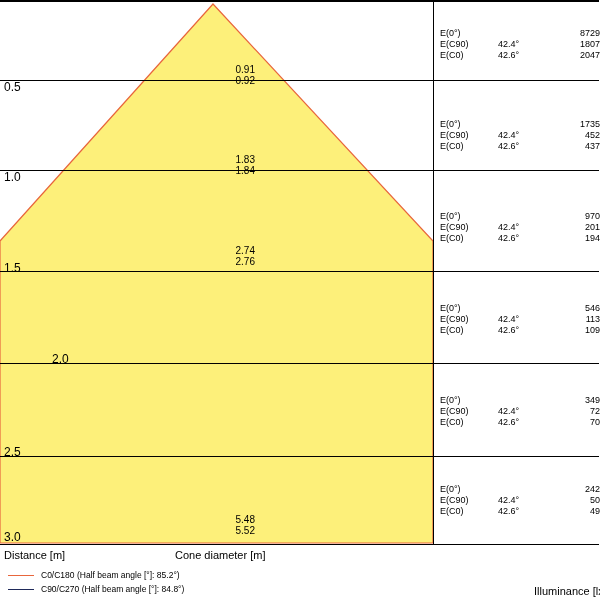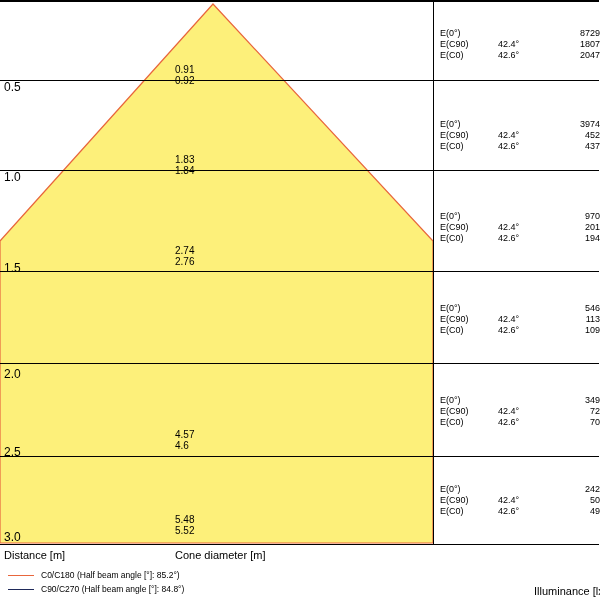--- a/index.html
+++ b/index.html
@@ -80,21 +80,21 @@
     line-height: 10px;
     color: #000000;
     white-space: nowrap;
   }
 
   
   .dia {
     position: absolute;
     font-size: 10px;
     line-height: 11px;
-    text-align: left;
+    text-align: right;
     white-space: nowrap;
     color: #000000;
   }
 
   
   .illum {
     position: absolute;
     font-size: 9px;
     line-height: 11px;
     color: #000000;
@@ -171,40 +171,36 @@
     <div class="gridline" style="top:455px;"></div>
 
     <div class="vdiv" style="left:433px;"></div>
 
     <div class="plot-border-outer"></div>
   </div>
 
   <div class="ylabel" style="top:82px;">0.5</div>
   <div class="ylabel" style="top:172px;">1.0</div>
   <div class="ylabel" style="top:263px;">1.5</div>
-  <div class="ylabel" style="top:369px;">2.0</div>
+  <div class="ylabel" style="top:354px;margin-left:48px;">2.0</div>
   <div class="ylabel" style="top:447px;">2.5</div>
   <div class="ylabel" style="top:532px;">3.0</div>
 
   <div class="dia" style="left:175px; top:64px; width:80px;">
     <div>0.91</div>
     <div>0.92</div>
   </div>
   <div class="dia" style="left:175px; top:154px; width:80px;">
     <div>1.83</div>
     <div>1.84</div>
   </div>
   <div class="dia" style="left:175px; top:245px; width:80px;">
     <div>2.74</div>
     <div>2.76</div>
   </div>
-  <div class="dia" style="left:175px; top:429px; width:80px;">
-    <div>4.57</div>
-    <div>4.6</div>
-  </div>
   <div class="dia" style="left:175px; top:514px; width:80px;">
     <div>5.48</div>
     <div>5.52</div>
   </div>
 
   <div class="illum" style="left:440px; top:28px;">
     <div class="row">
       <span class="lbl">E(0°)</span>
       <span class="ang"></span>
       <span class="val">8729</span>
@@ -218,21 +214,21 @@
       <span class="lbl">E(C0)</span>
       <span class="ang">42.6°</span>
       <span class="val">2047</span>
     </div>
   </div>
 
   <div class="illum" style="left:440px; top:119px;">
     <div class="row">
       <span class="lbl">E(0°)</span>
       <span class="ang"></span>
-      <span class="val">3974</span>
+      <span class="val">1735</span>
     </div>
     <div class="row">
       <span class="lbl">E(C90)</span>
       <span class="ang">42.4°</span>
       <span class="val">452</span>
     </div>
     <div class="row">
       <span class="lbl">E(C0)</span>
       <span class="ang">42.6°</span>
       <span class="val">437</span>

